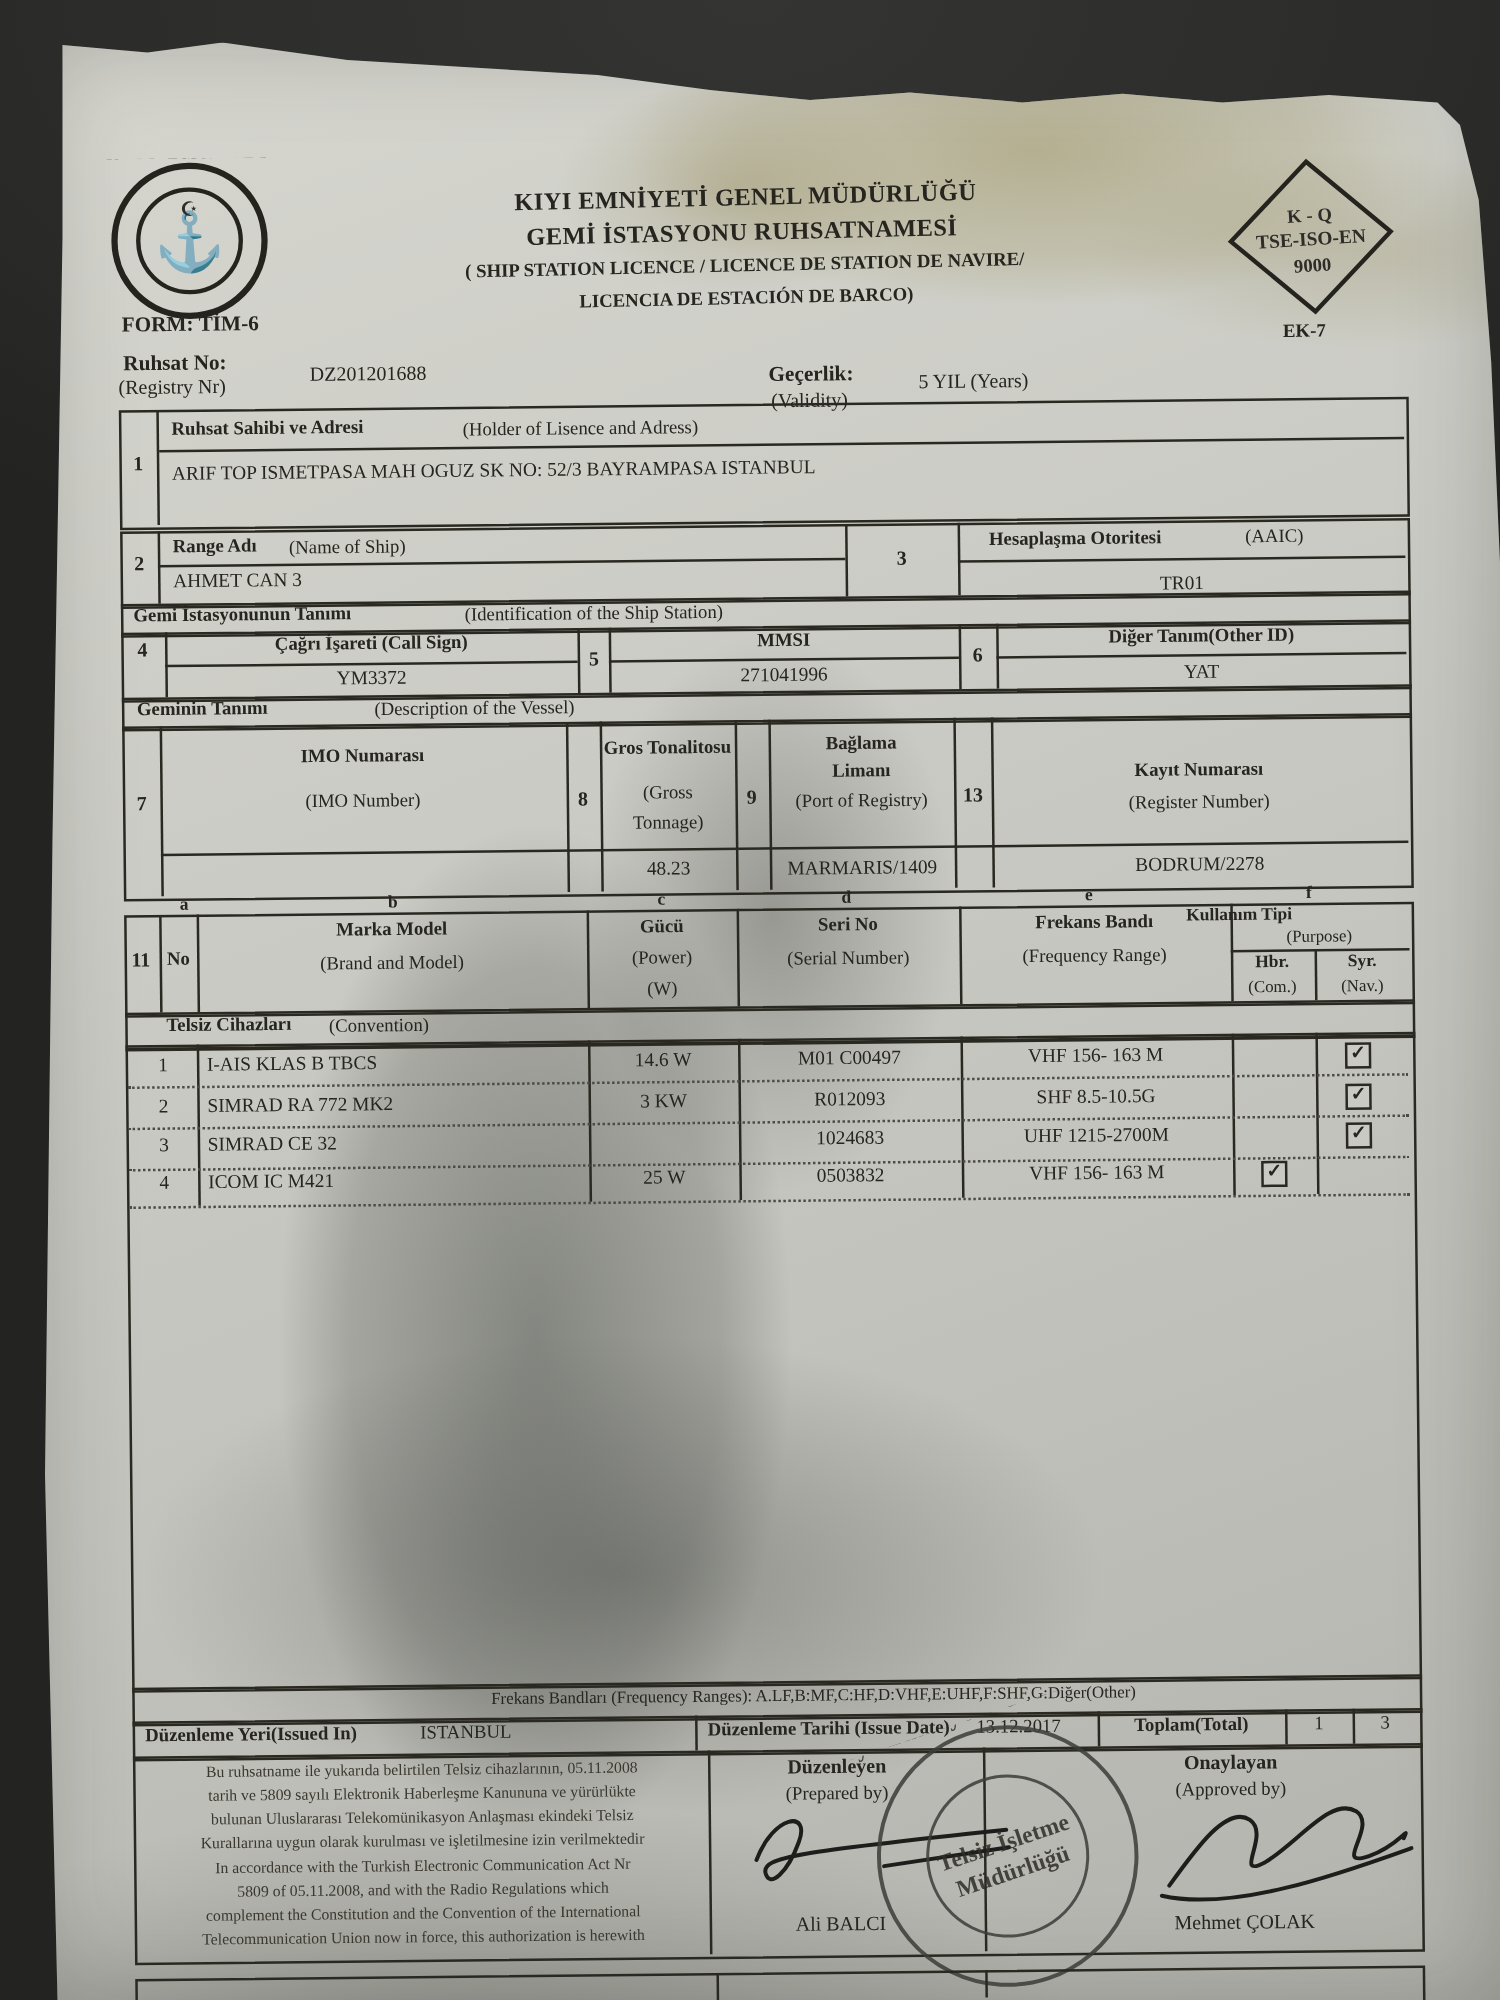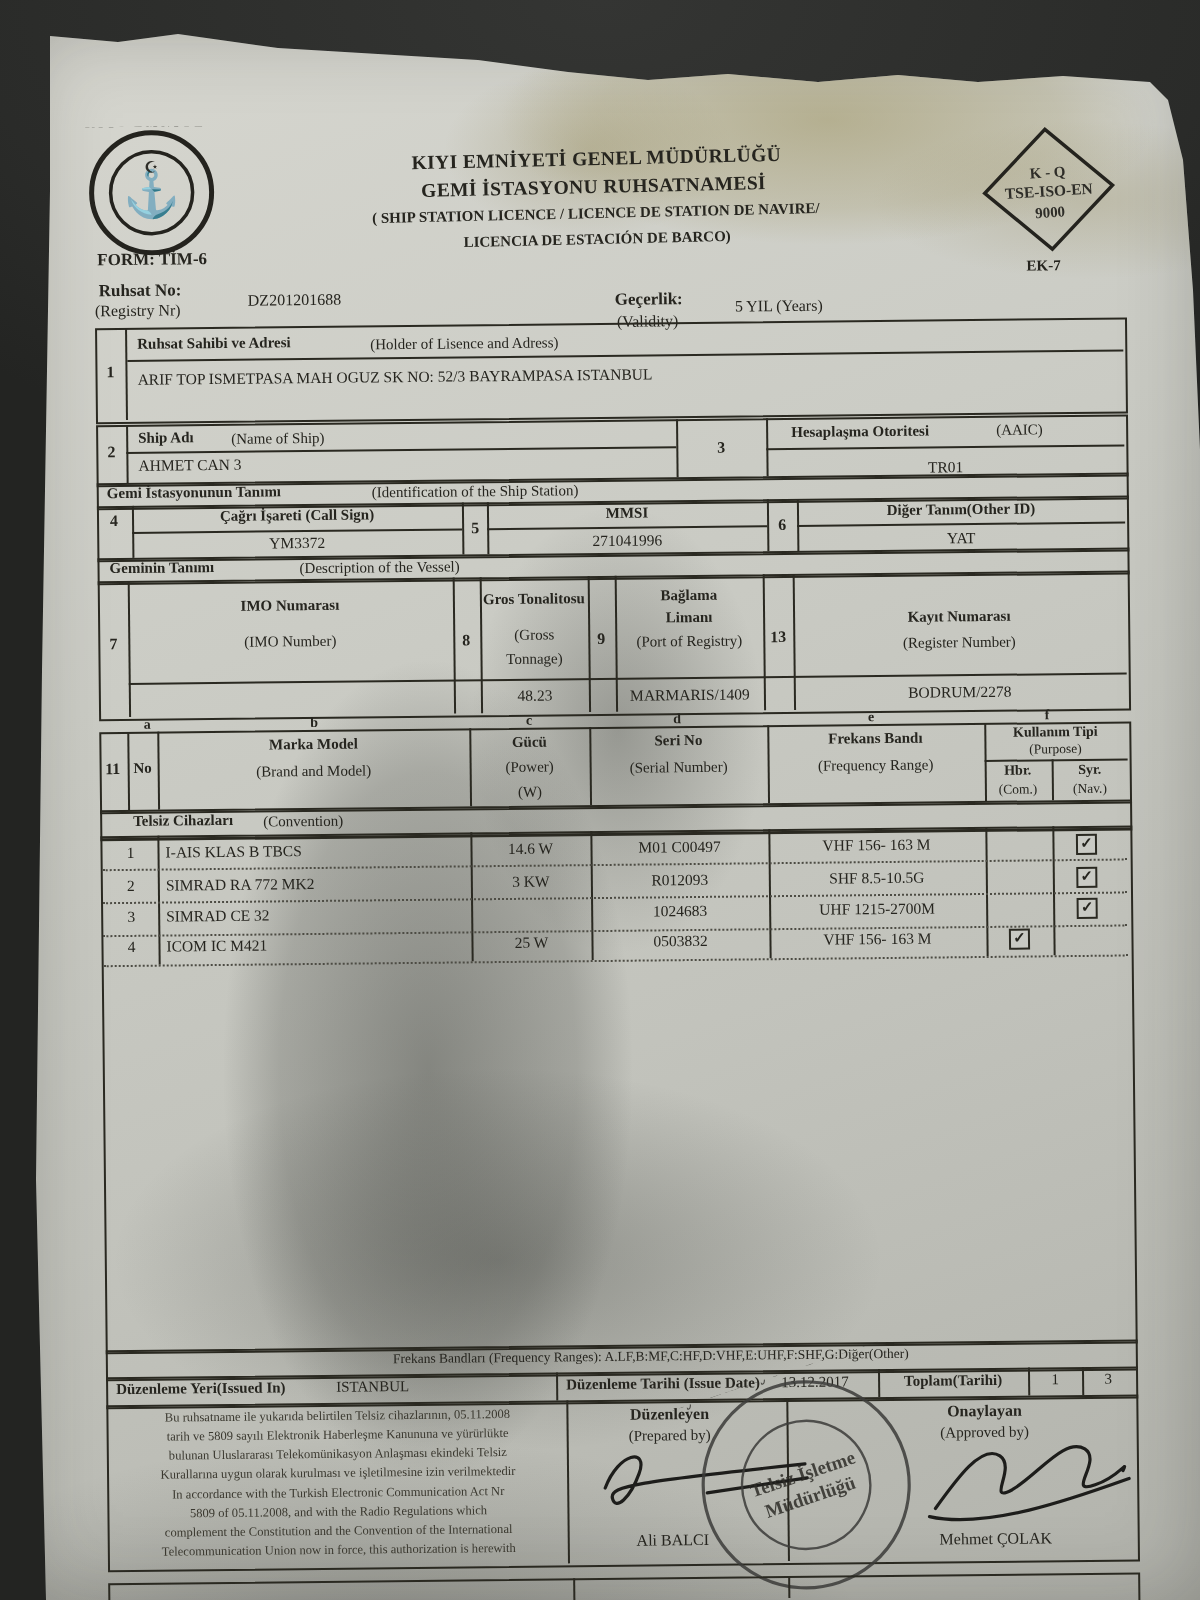--- a/index.html
+++ b/index.html
@@ -93,21 +93,21 @@
     <div class="t s15" style="left:375px;top:334px">(Holder of Lisence and Adress)</div>
     <div class="t val" style="left:142px;top:366px">ARIF TOP  ISMETPASA MAH OGUZ SK NO: 52/3 BAYRAMPASA ISTANBUL</div>
 
     <div class="box" style="left:100px;top:420px;width:1028px;height:58px"></div>
     <div class="v" style="left:130px;top:420px;height:58px"></div>
     <div class="v" style="left:680px;top:420px;height:58px"></div>
     <div class="v" style="left:770px;top:420px;height:58px"></div>
     <div class="h" style="left:130px;top:447px;width:550px"></div>
     <div class="h" style="left:770px;top:450px;width:358px"></div>
     <div class="t b s16 c" style="left:115px;top:438px">2</div>
-    <div class="t b s15" style="left:142px;top:425px">Ship Adı</div>
+    <div class="t b s15" style="left:142px;top:425px">Range Adı</div>
     <div class="t s15" style="left:235px;top:427px">(Name of Ship)</div>
     <div class="t val" style="left:142px;top:452px">AHMET CAN 3</div>
     <div class="t b s16 c" style="left:725px;top:440px">3</div>
     <div class="t b s15" style="left:795px;top:426px">Hesaplaşma Otoritesi</div>
     <div class="t s15" style="left:1000px;top:426px">(AAIC)</div>
     <div class="t val c" style="left:949px;top:462px">TR01</div>
 
     <div class="box" style="left:100px;top:478px;width:1028px;height:23px"></div>
     <div class="t b s15" style="left:110px;top:480px">Gemi İstasyonunun Tanımı</div>
     <div class="t s15" style="left:375px;top:482px">(Identification of the Ship Station)</div>
@@ -183,21 +183,21 @@
     <div class="t b s15 c" style="left:143px;top:755px">No</div>
     <div class="t b s15 c" style="left:314px;top:733px">Marka Model</div>
     <div class="t s15 c" style="left:314px;top:760px">(Brand and Model)</div>
     <div class="t b s15 c" style="left:530px;top:733px">Gücü</div>
     <div class="t s15 c" style="left:530px;top:758px">(Power)</div>
     <div class="t s15 c" style="left:530px;top:783px">(W)</div>
     <div class="t b s15 c" style="left:679px;top:733px">Seri No</div>
     <div class="t s15 c" style="left:679px;top:760px">(Serial Number)</div>
     <div class="t b s15 c" style="left:876px;top:733px">Frekans Bandı</div>
     <div class="t s15 c" style="left:876px;top:760px">(Frequency Range)</div>
-    <div class="t b s14 c" style="left:1056px;top:729px">Kullanım Tipi</div>
+    <div class="t b s14 c" style="left:992px;top:729px">Kullanım Tipi</div>
     <div class="t s13 c" style="left:1056px;top:746px">(Purpose)</div>
     <div class="t b s14 c" style="left:1018px;top:767px">Hbr.</div>
     <div class="t s13 c" style="left:1018px;top:786px">(Com.)</div>
     <div class="t b s14 c" style="left:1090px;top:767px">Syr.</div>
     <div class="t s13 c" style="left:1090px;top:786px">(Nav.)</div>
 
     <div class="box" style="left:100px;top:805px;width:1028px;height:26px;border-bottom-width:3px"></div>
     <div class="t b s15" style="left:133px;top:808px">Telsiz Cihazları</div>
     <div class="t s15" style="left:263px;top:810px">(Convention)</div>
 
@@ -249,21 +249,21 @@
 
     <div class="box" style="left:100px;top:1372px;width:1028px;height:28px"></div>
     <div class="v" style="left:550px;top:1372px;height:28px"></div>
     <div class="v" style="left:872px;top:1372px;height:28px"></div>
     <div class="v" style="left:1022px;top:1372px;height:28px"></div>
     <div class="v" style="left:1076px;top:1372px;height:28px"></div>
     <div class="t b s15" style="left:110px;top:1376px">Düzenleme Yeri(Issued In)</div>
     <div class="t s15" style="left:330px;top:1376px">ISTANBUL</div>
     <div class="t b s15" style="left:560px;top:1376px">Düzenleme Tarihi (Issue Date)</div>
     <div class="t s15" style="left:775px;top:1376px">13.12.2017</div>
-    <div class="t b s15 c" style="left:947px;top:1376px">Toplam(Tarihi)</div>
+    <div class="t b s15 c" style="left:947px;top:1376px">Toplam(Total)</div>
     <div class="t s15 c" style="left:1049px;top:1376px">1</div>
     <div class="t s15 c" style="left:1102px;top:1376px">3</div>
 
     <div class="box" style="left:100px;top:1400px;width:1028px;height:163px"></div>
     <div class="v" style="left:560px;top:1400px;height:163px"></div>
     <div class="v" style="left:780px;top:1400px;height:163px"></div>
 
     <div class="legal" style="top:1406px">Bu ruhsatname ile yukarıda belirtilen Telsiz cihazlarının, 05.11.2008</div>
     <div class="legal" style="top:1425px">tarih ve 5809 sayılı Elektronik Haberleşme Kanununa ve yürürlükte</div>
     <div class="legal" style="top:1444px">bulunan Uluslararası Telekomünikasyon Anlaşması ekindeki Telsiz</div>

